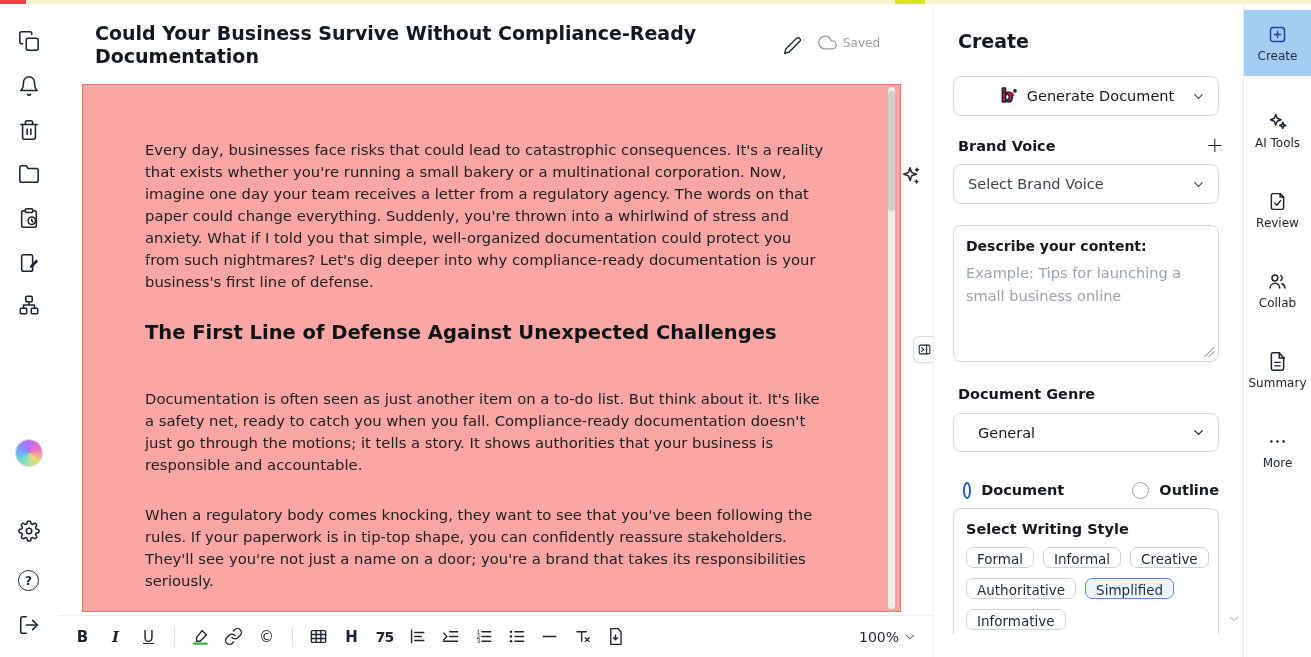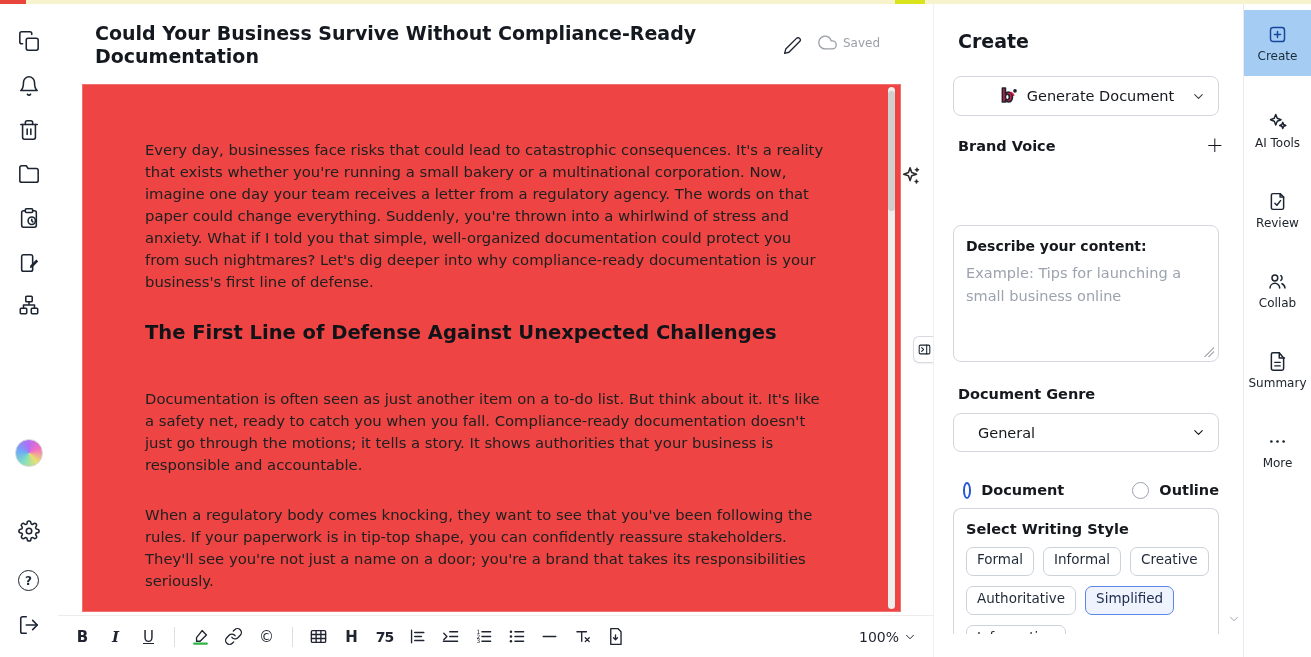--- a/index.html
+++ b/index.html
@@ -33,21 +33,21 @@
   
   .doc-title { position:absolute; left:95px; top:22px; width:640px; font-size:19px; line-height:23px;
     font-weight:bold; color:#14181f; }
   .edit-pencil { position:absolute; left:783px; top:36px; width:19px; height:19px; cursor:pointer; }
   .save-status { position:absolute; left:818px; top:33px; display:flex; align-items:center; gap:6px; color:#9aa0a6; }
   .save-status .txt { font-size:12px; }
   .save-status .icon { color:#9aa0a6; }
 
   
   .doc-box { position:absolute; left:82px; top:84px; width:819px; height:528px;
-    border:1.5px solid #f37070; background:#ef4444; overflow:hidden; }
+    border:1.5px solid #f37070; background:#fca5a5; overflow:hidden; }
   .doc-scrollbar { position:absolute; right:5px; top:2px; bottom:2px; width:7px; background:#ededed; border-radius:4px; }
   .doc-scroll-thumb { position:absolute; top:4px; left:0; width:7px; height:120px; background:#cfcfcf; border-radius:4px; }
   .doc-content { padding:54px 70px 0 62px; width:100%; }
   .doc-content p { font-size:14.8px; line-height:22px; color:#202020; margin:0 0 28px 0; max-width:700px; }
   .doc-content h2 { font-size:19.5px; line-height:23px; color:#101418; font-weight:bold; margin:18px 0 44px 0; }
 
   
   .ai-sparkle-btn { position:absolute; left:900px; top:165px; width:22px; height:22px; cursor:pointer; color:#2b2b2b; }
   .panel-toggle-btn { position:absolute; left:913px; top:336px; width:21px; height:27px; background:#fff;
     border:1px solid #d6dae0; border-right:none; border-radius:6px 0 0 6px; display:flex; align-items:center; justify-content:center;
@@ -96,21 +96,21 @@
   .radio { width:17px; height:17px; border-radius:50%; position:relative; cursor:pointer; background:#fff; }
   .radio.sel { border:2px solid #2457d6; }
   .radio.sel .dot { position:absolute; inset:2.5px; border-radius:50%; background:#2457d6; }
   .radio.unsel { border:1.6px solid #9aa2ae; }
   .mode-lbl { font-size:14.5px; font-weight:bold; color:#15181d; margin-left:10px; cursor:pointer; }
   .mode-outline { margin-left:68px; display:flex; align-items:center; }
   .style-box { position:absolute; left:19px; top:504px; width:266px; height:126px; border:1px solid #d3d7dd;
     border-bottom:none; border-radius:8px 8px 0 0; background:#fff; padding:12px 12px 0 12px; overflow:hidden; }
   .style-label { font-size:14.5px; font-weight:bold; color:#15181d; }
   .pill-row { display:flex; gap:9px; margin-top:10px; }
-  .pill { padding:3px 10px 8px 10px; border:1px solid #ccd2d9; border-radius:7px; background:#fff;
+  .pill { padding:3px 10px 0 10px; border:1px solid #ccd2d9; border-radius:7px; background:#fff;
     font-size:13.5px; color:#1f2937; cursor:pointer; white-space:nowrap; }
   .pill.selected { border:1.5px solid #5b86ea; background:#eef3fe; color:#1d2b4f; }
   .panel-scroll-chev { position:absolute; left:293px; top:608px; color:#9ca3af; cursor:pointer; }
 
   
   .right-rail { position:absolute; left:1243px; top:4px; width:68px; bottom:0; background:#fff; border-left:1px solid #e8eaed; }
   .rr-item { position:absolute; left:0; width:100%; display:flex; flex-direction:column; align-items:center;
     justify-content:center; cursor:pointer; gap:4px; }
   .rr-item .lbl { font-size:12px; color:#20262e; }
   .rr-item.active { background:#a5cdf4; }
@@ -331,20 +331,28 @@
       <span class="lbl">Generate Document</span>
       <span class="chev icon">
         <svg viewBox="0 0 24 24" width="15" height="15" stroke-width="2">
             <path d="M6 9l6 6 6-6"></path>
           </svg>
       </span>
     </div>
 
     <div class="cp-label bv-label">Brand Voice</div>
     <div class="bv-add">+</div>
+    <div class="dd dd-bv">
+      <span class="lbl">Select Brand Voice</span>
+      <span class="chev icon">
+        <svg viewBox="0 0 24 24" width="15" height="15" stroke-width="2">
+            <path d="M6 9l6 6 6-6"></path>
+          </svg>
+      </span>
+    </div>
 
     <div class="describe-box">
       <div class="describe-label">Describe your content:</div>
       <textarea class="describe-ta" placeholder="Example: Tips for launching a small business online" style=""></textarea>
       <div class="resize-handle"></div>
     </div>
 
     <div class="cp-label genre-label">Document Genre</div>
     <div class="dd dd-genre">
       <span class="lbl">General</span>

